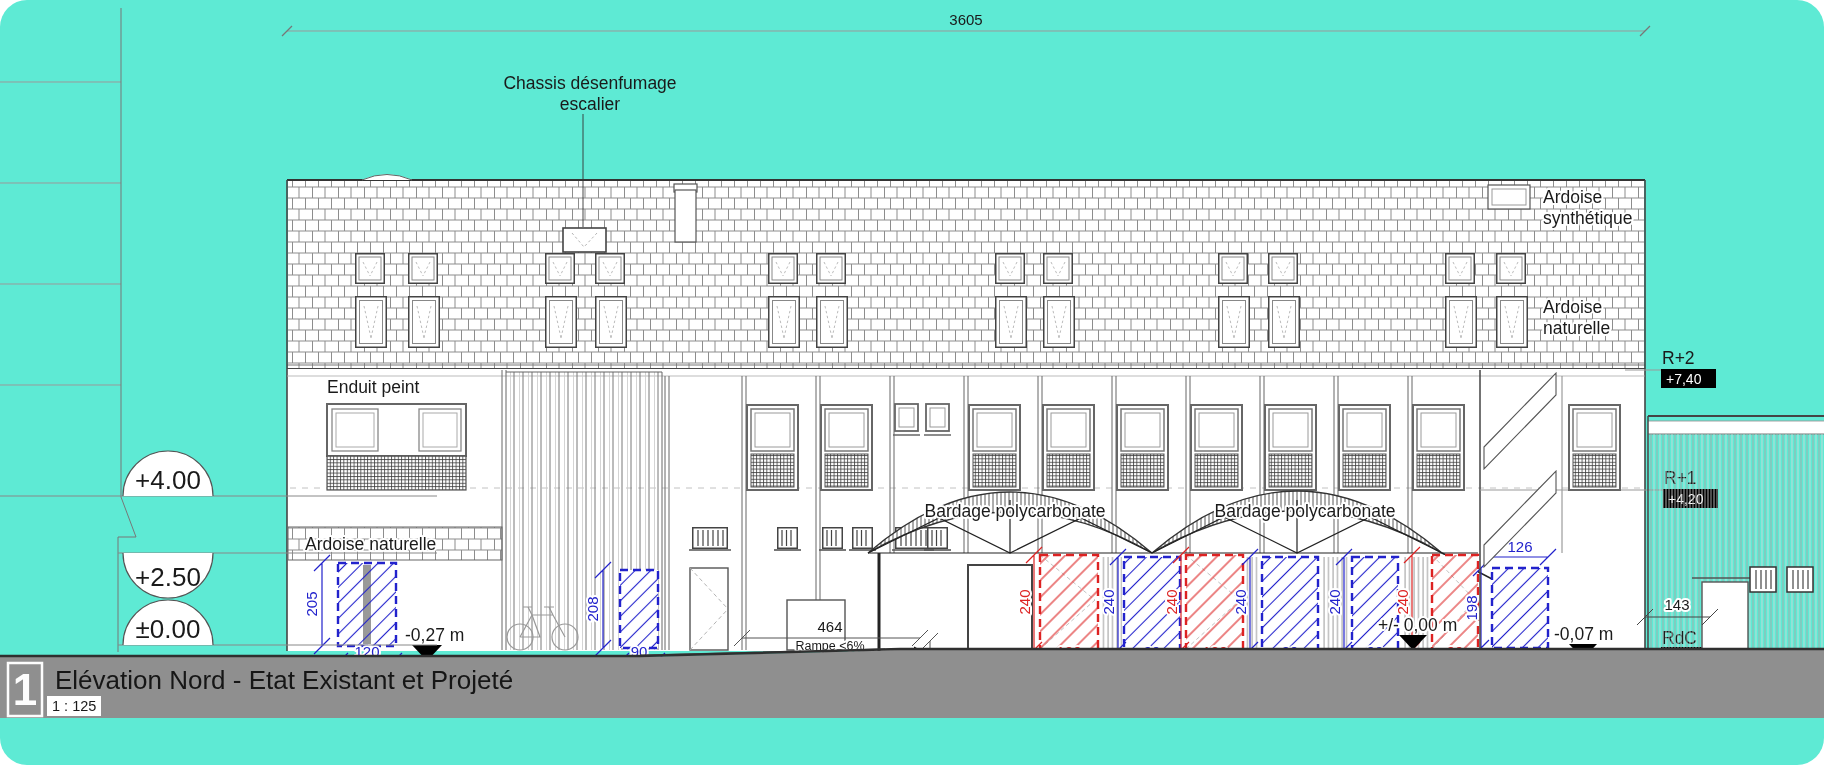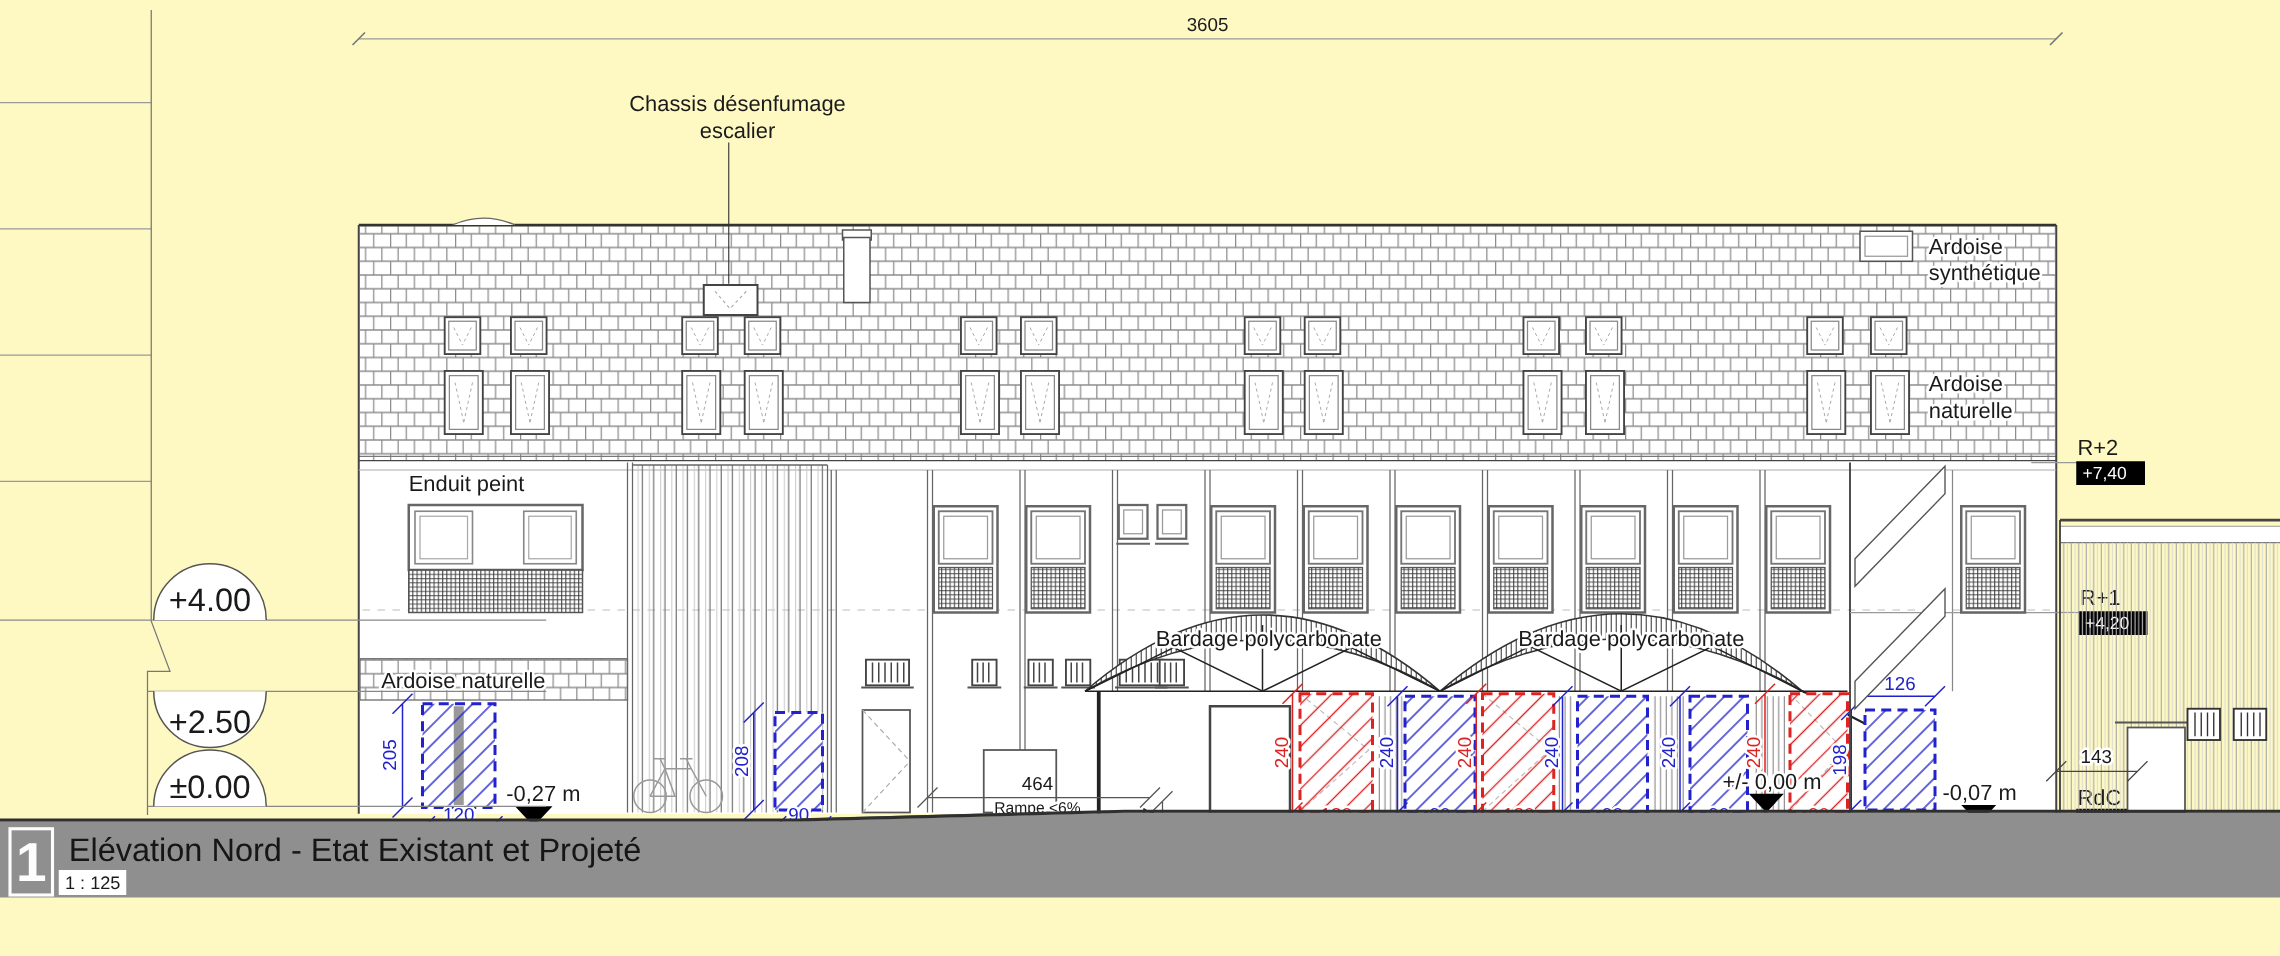--- a/index.html
+++ b/index.html
@@ -1,16 +1,16 @@
 <!DOCTYPE html>
 <html><head>
 <meta charset="utf-8">
 <style>
   html,body{margin:0;padding:0;background:#fff;}
-  .stage{position:relative;width:1824px;height:765px;background:#fef9c3;overflow:hidden;}
+  .stage{position:relative;width:1824px;height:765px;background:#5eead4;overflow:hidden;border-radius:27px;}
   svg{display:block;}
   text{font-family:"Liberation Sans",sans-serif;fill:#1a1a1a;}
   .t-lg{font-size:26px;}
   .t-md{font-size:17.5px;}
   .t-dim{font-size:15px;}
   .t-sm{font-size:12.5px;}
   .t-box{font-size:14px;fill:#fff;}
   .t-title{font-size:26px;fill:#161616;}
   .t-scale{font-size:14.5px;}
   .t-num{font-size:44px;font-weight:bold;fill:#fdfdfd;}

